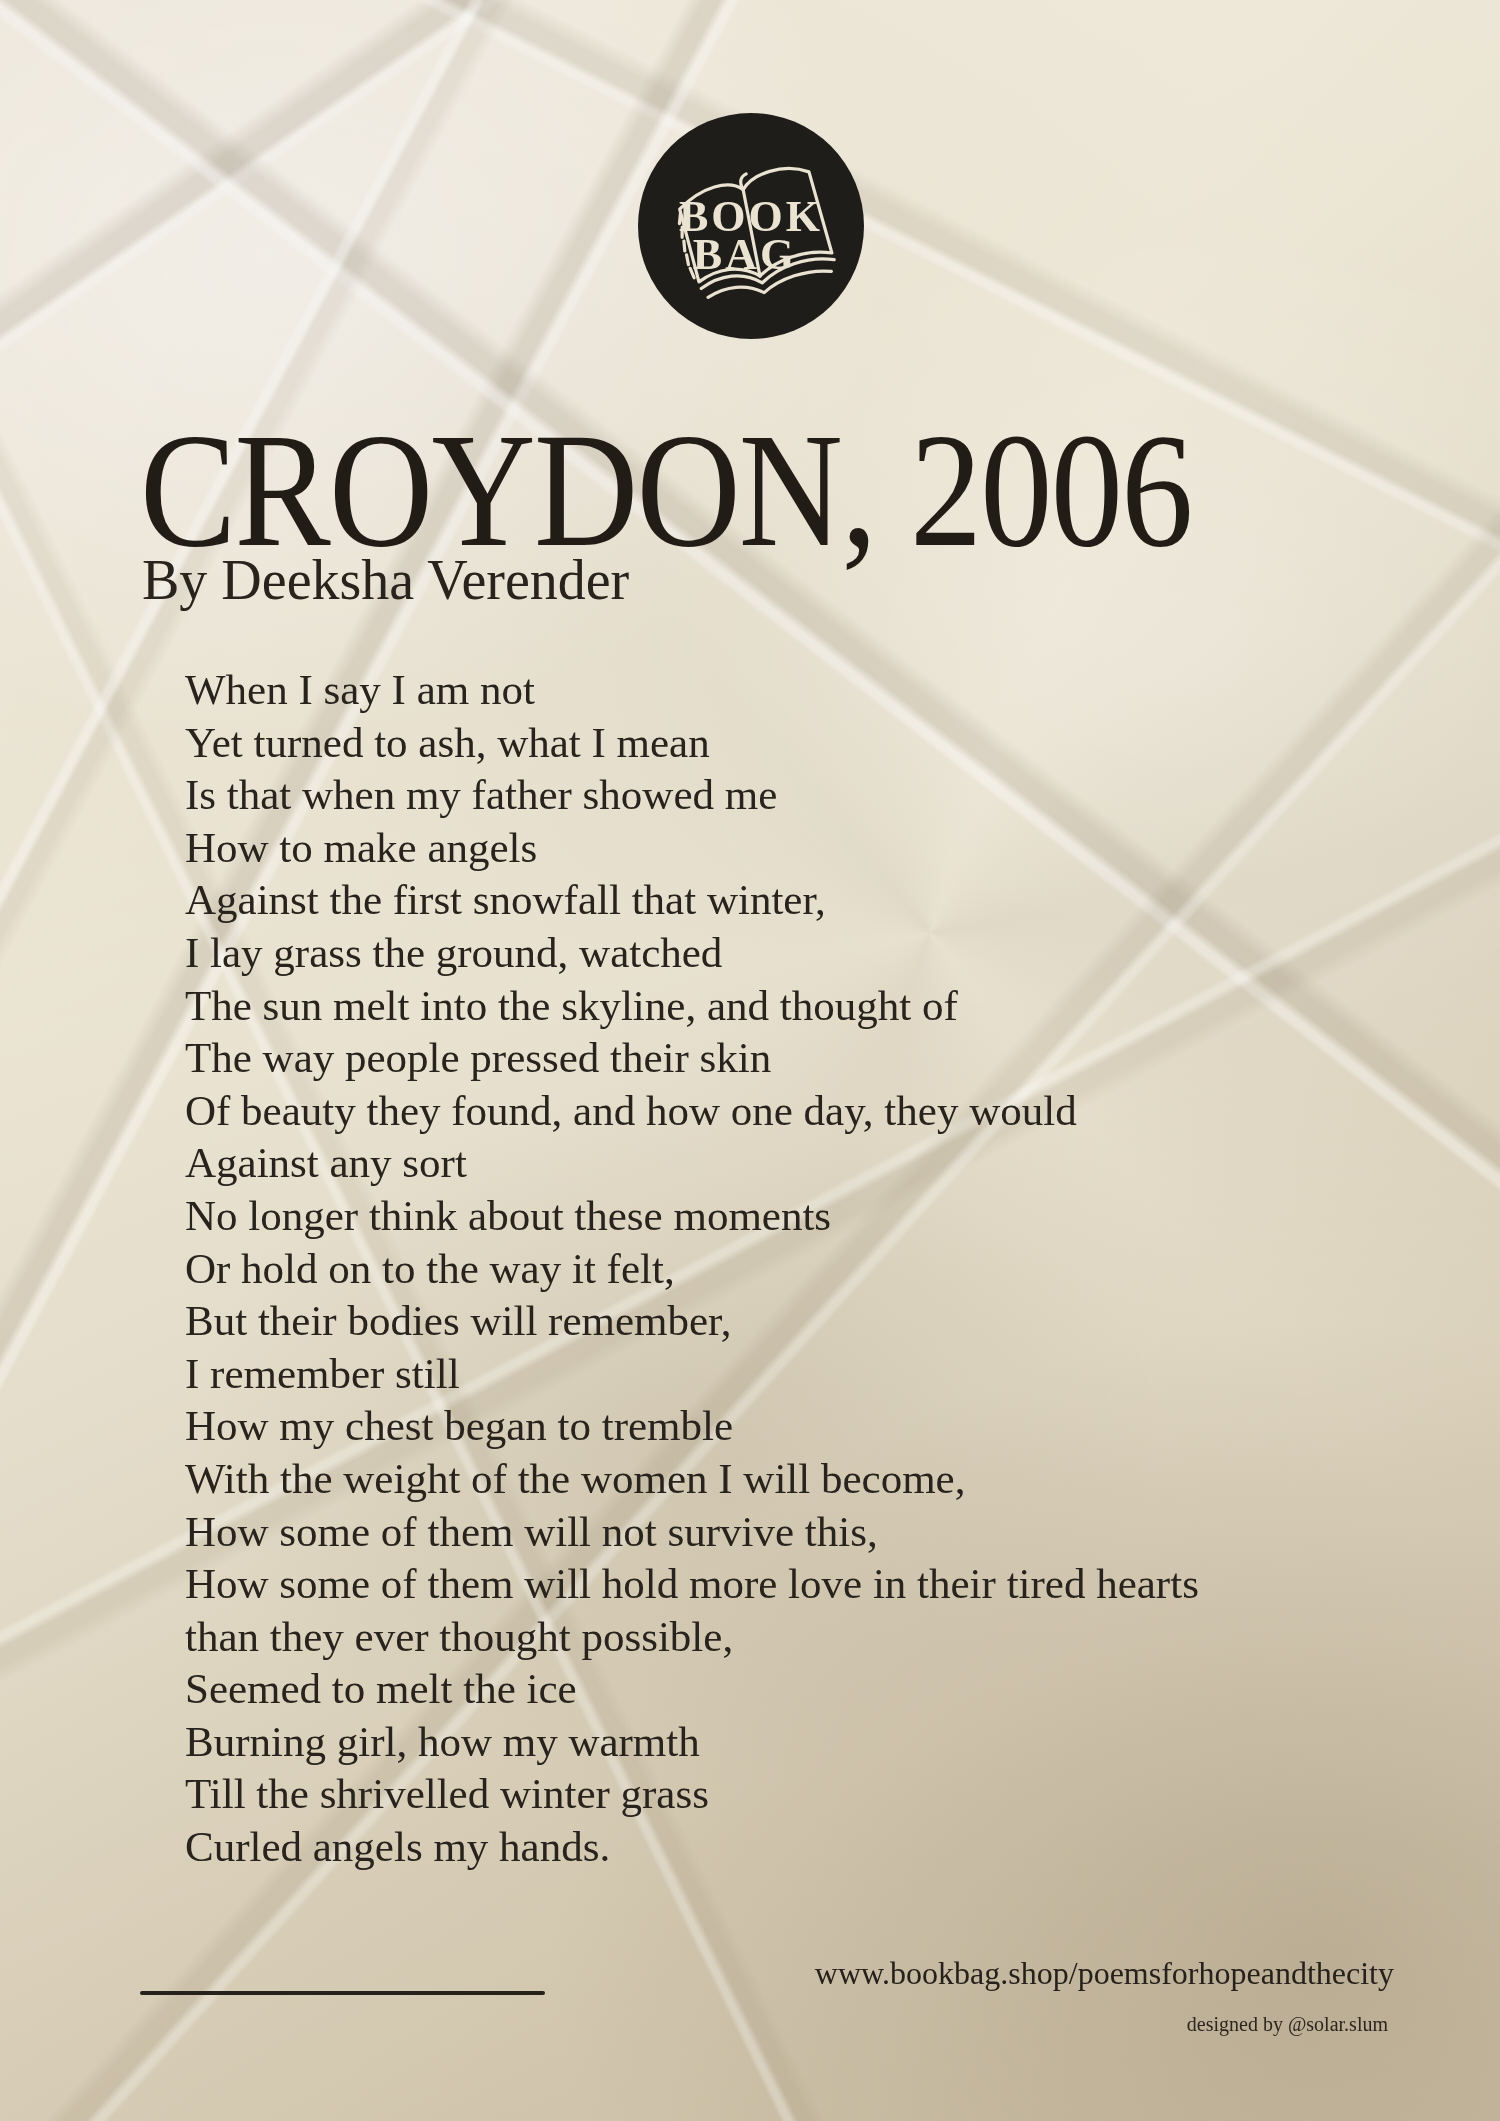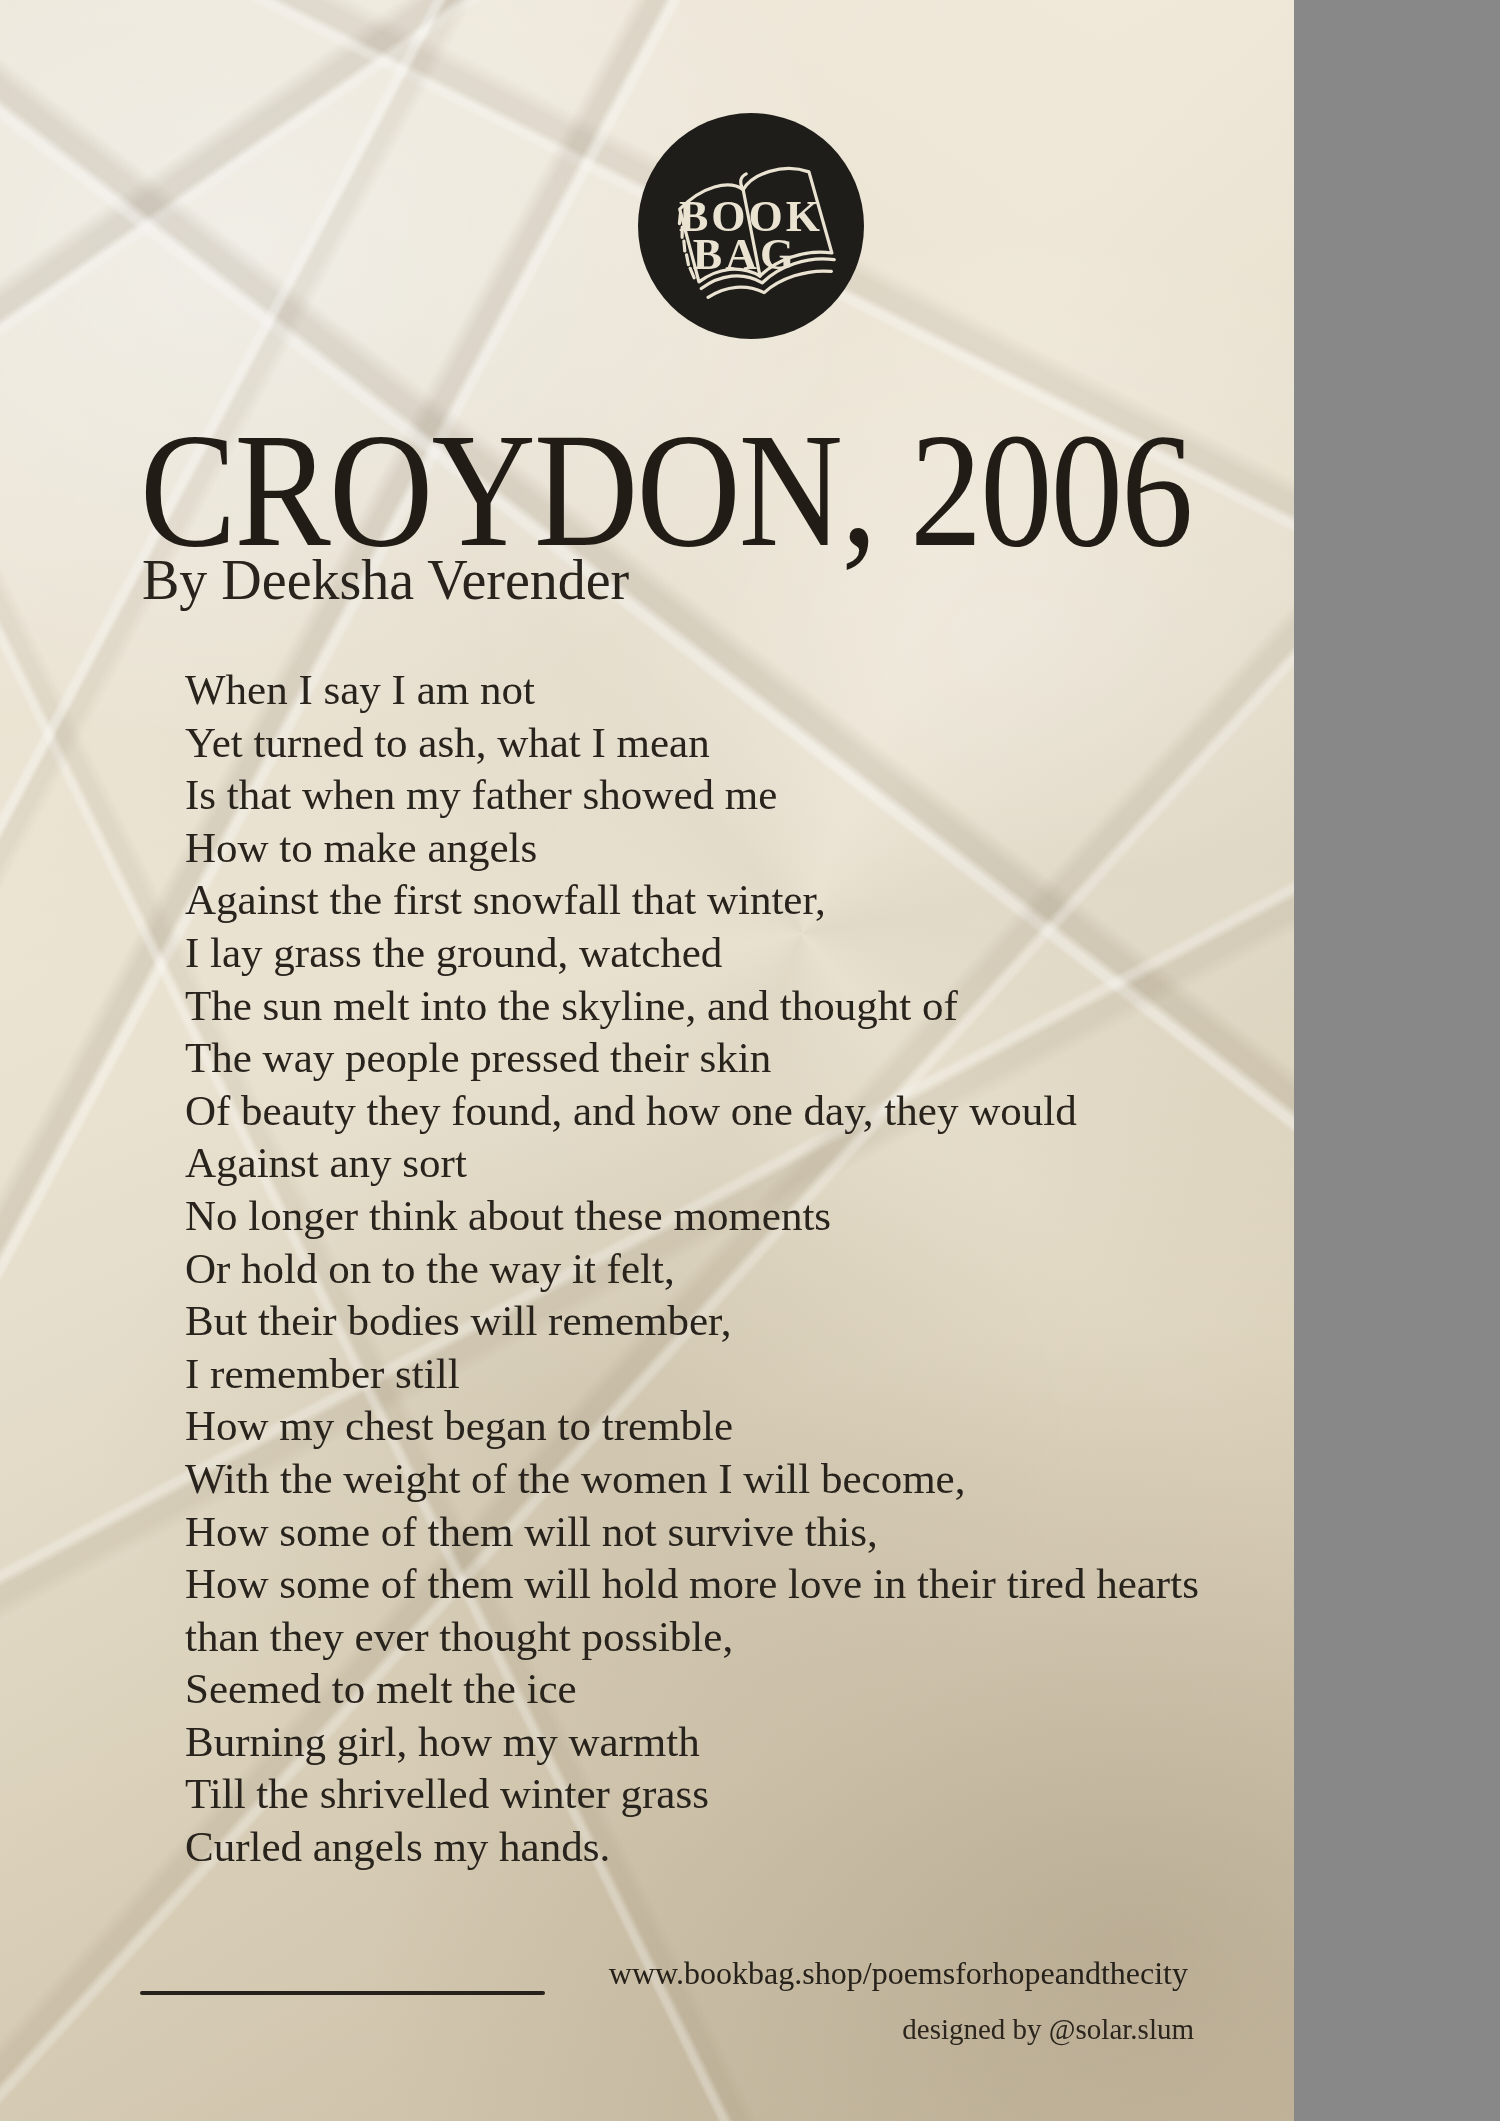--- a/index.html
+++ b/index.html
@@ -1,18 +1,18 @@
 <!DOCTYPE html>
 <html><head>
 <meta charset="utf-8">
 <style>
   html,body{margin:0;padding:0;background:#888;}
   .poster{
     position:relative;
-    width:1294px;height:2121px;
+    width:1500px;height:2121px;
     overflow:hidden;
     font-family:"Liberation Serif", serif;
     color:#28231c;
     background:
       
       linear-gradient(118deg, transparent 0 17.8%, rgba(255,255,255,.35) 18% 18.25%, rgba(128,112,86,.10) 18.5% 19%, transparent 19.6%),
       linear-gradient(64deg, transparent 0 30.8%, rgba(255,255,255,.30) 31% 31.2%, rgba(128,112,86,.10) 31.5% 32%, transparent 32.6%),
       linear-gradient(-48deg, transparent 0 40.8%, rgba(255,255,255,.28) 41% 41.2%, rgba(120,104,78,.12) 41.5% 42.1%, transparent 42.7%),
       linear-gradient(152deg, transparent 0 55.8%, rgba(255,255,255,.30) 56% 56.2%, rgba(120,104,78,.10) 56.5% 57.1%, transparent 57.7%),
       linear-gradient(38deg, transparent 0 63.8%, rgba(255,255,255,.38) 64% 64.25%, rgba(110,94,70,.14) 64.6% 65.2%, transparent 65.9%),
@@ -51,22 +51,22 @@
   }
   .footer-rule{
     position:absolute;left:140px;top:1991px;width:405px;height:4px;
     background:#26211a;border-radius:2px;
   }
   .footer-url{
     position:absolute;right:106px;top:1954px;
     font-size:32px;line-height:1.2;color:#26211a;white-space:nowrap;
   }
   .credit{
-    position:absolute;right:100px;top:2012px;
-    font-size:29px;line-height:1.2;color:#2b251d;white-space:nowrap;
+    position:absolute;right:112px;top:2012px;
+    font-size:20px;line-height:1.2;color:#2b251d;white-space:nowrap;
   }
 </style>
 </head>
 <body>
 
 <div class="poster">
   <div class="sheen"></div>
 
   <svg class="logo" viewBox="0 0 228 228" aria-hidden="true">
     <circle cx="114" cy="114" r="113" fill="#1f1d1a"></circle>

